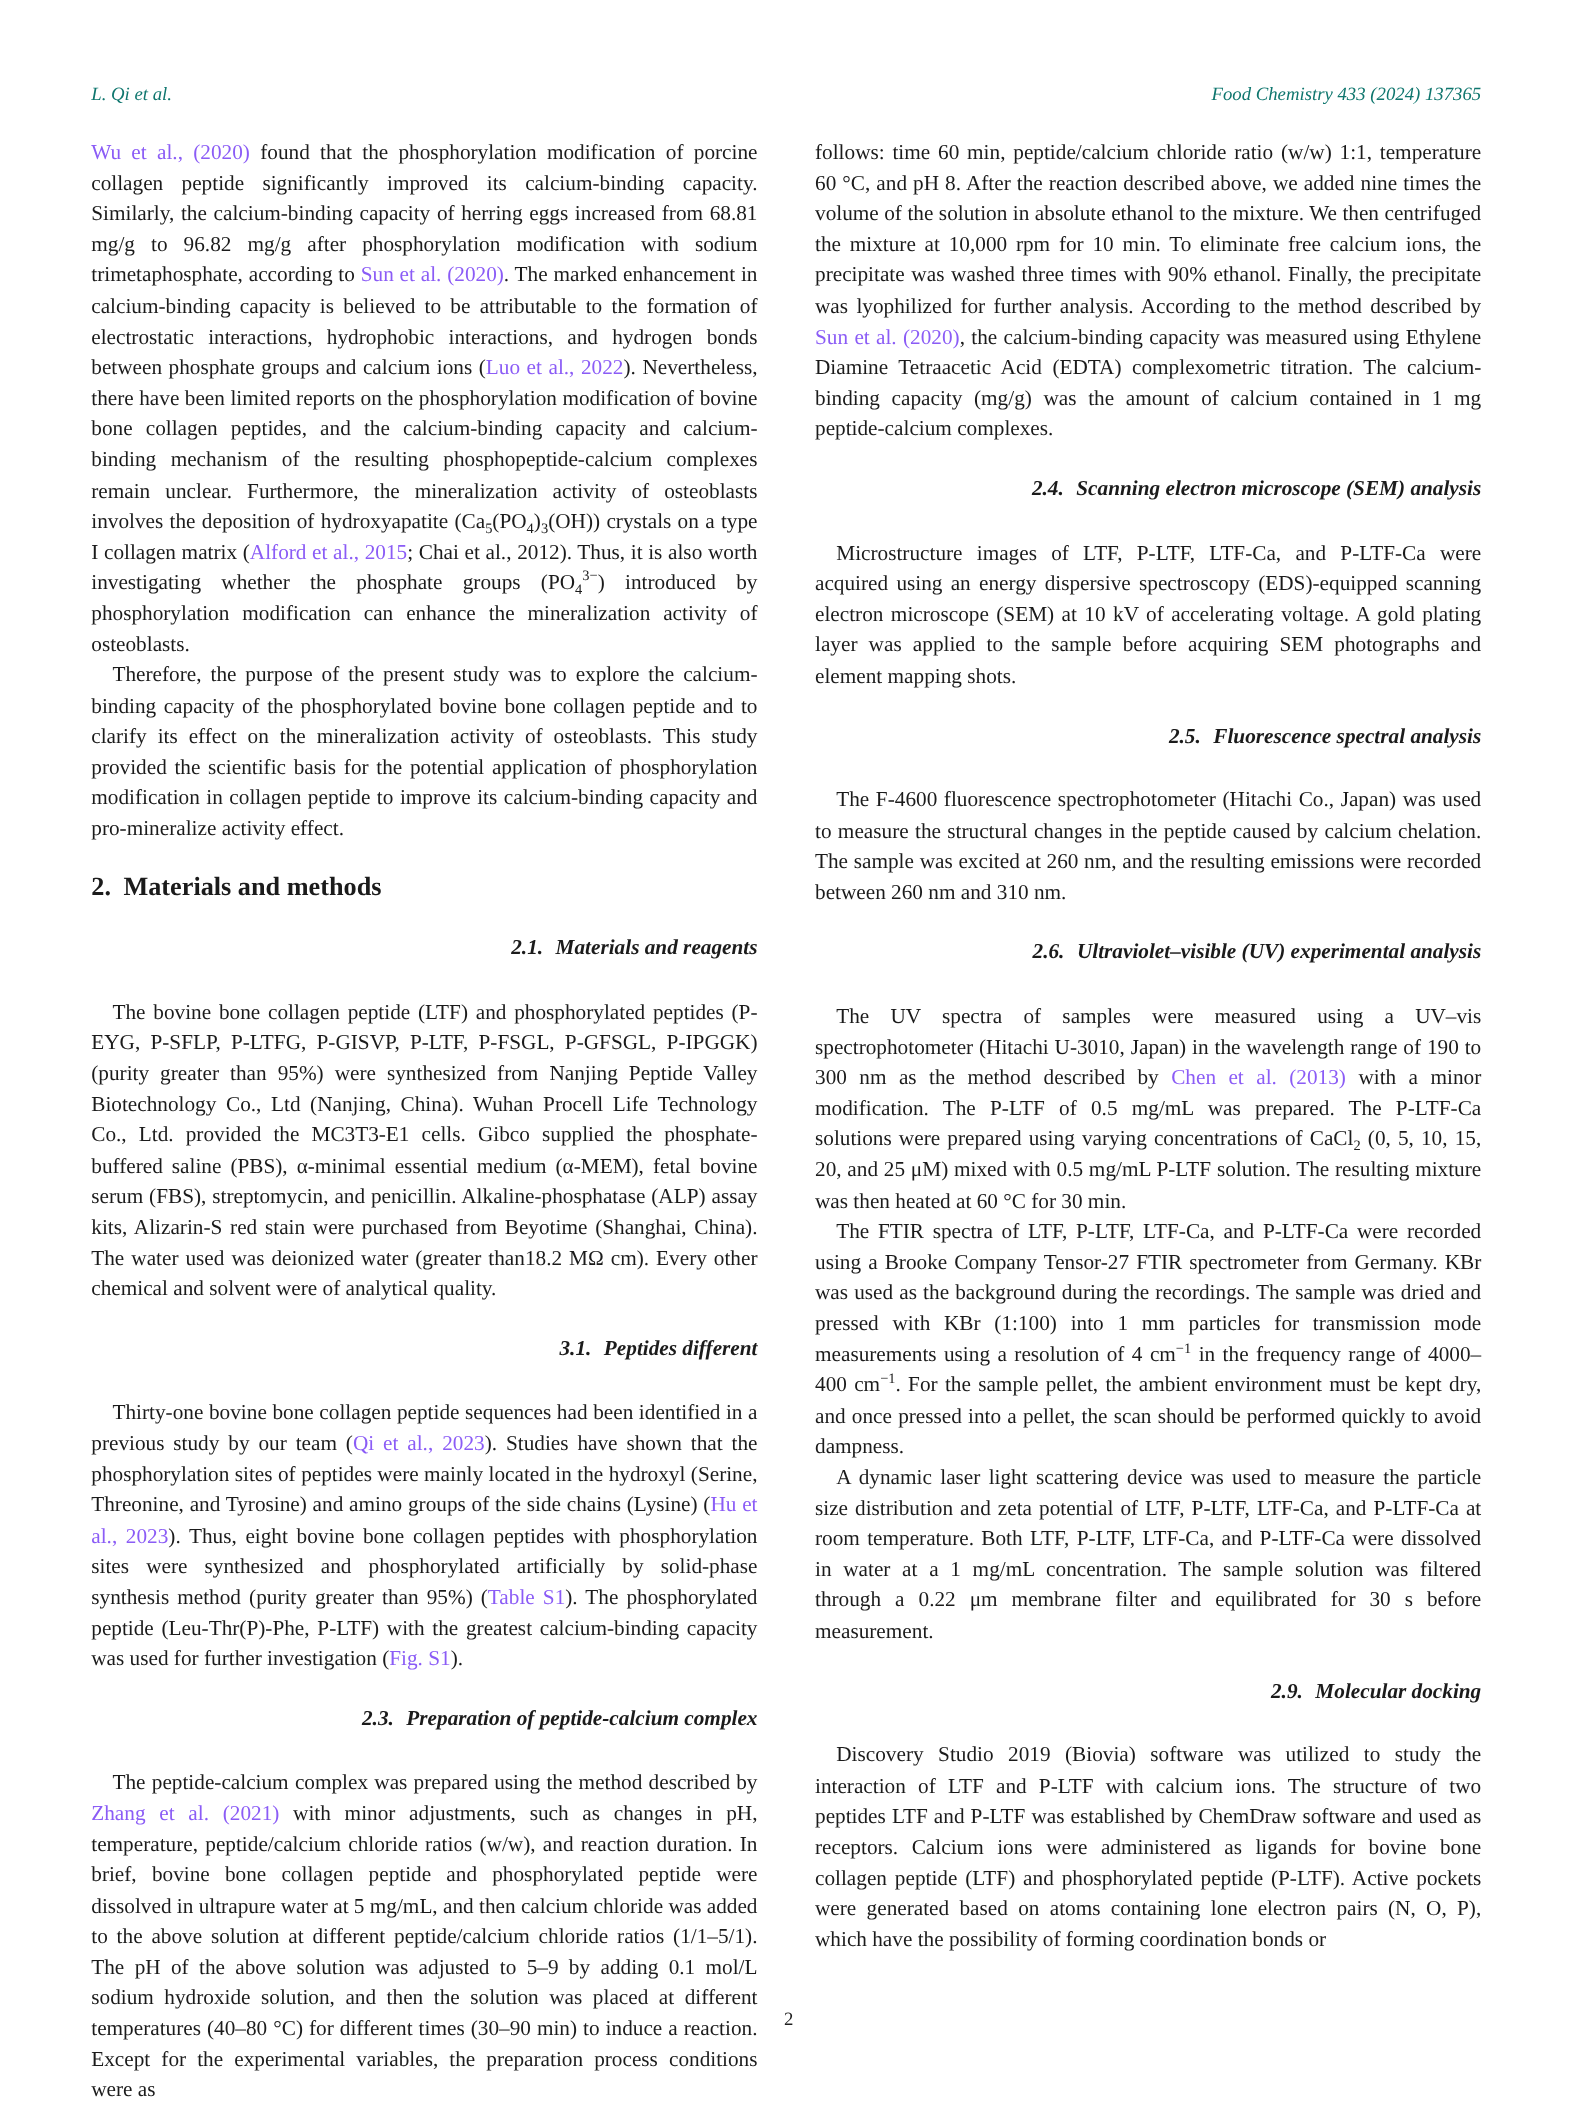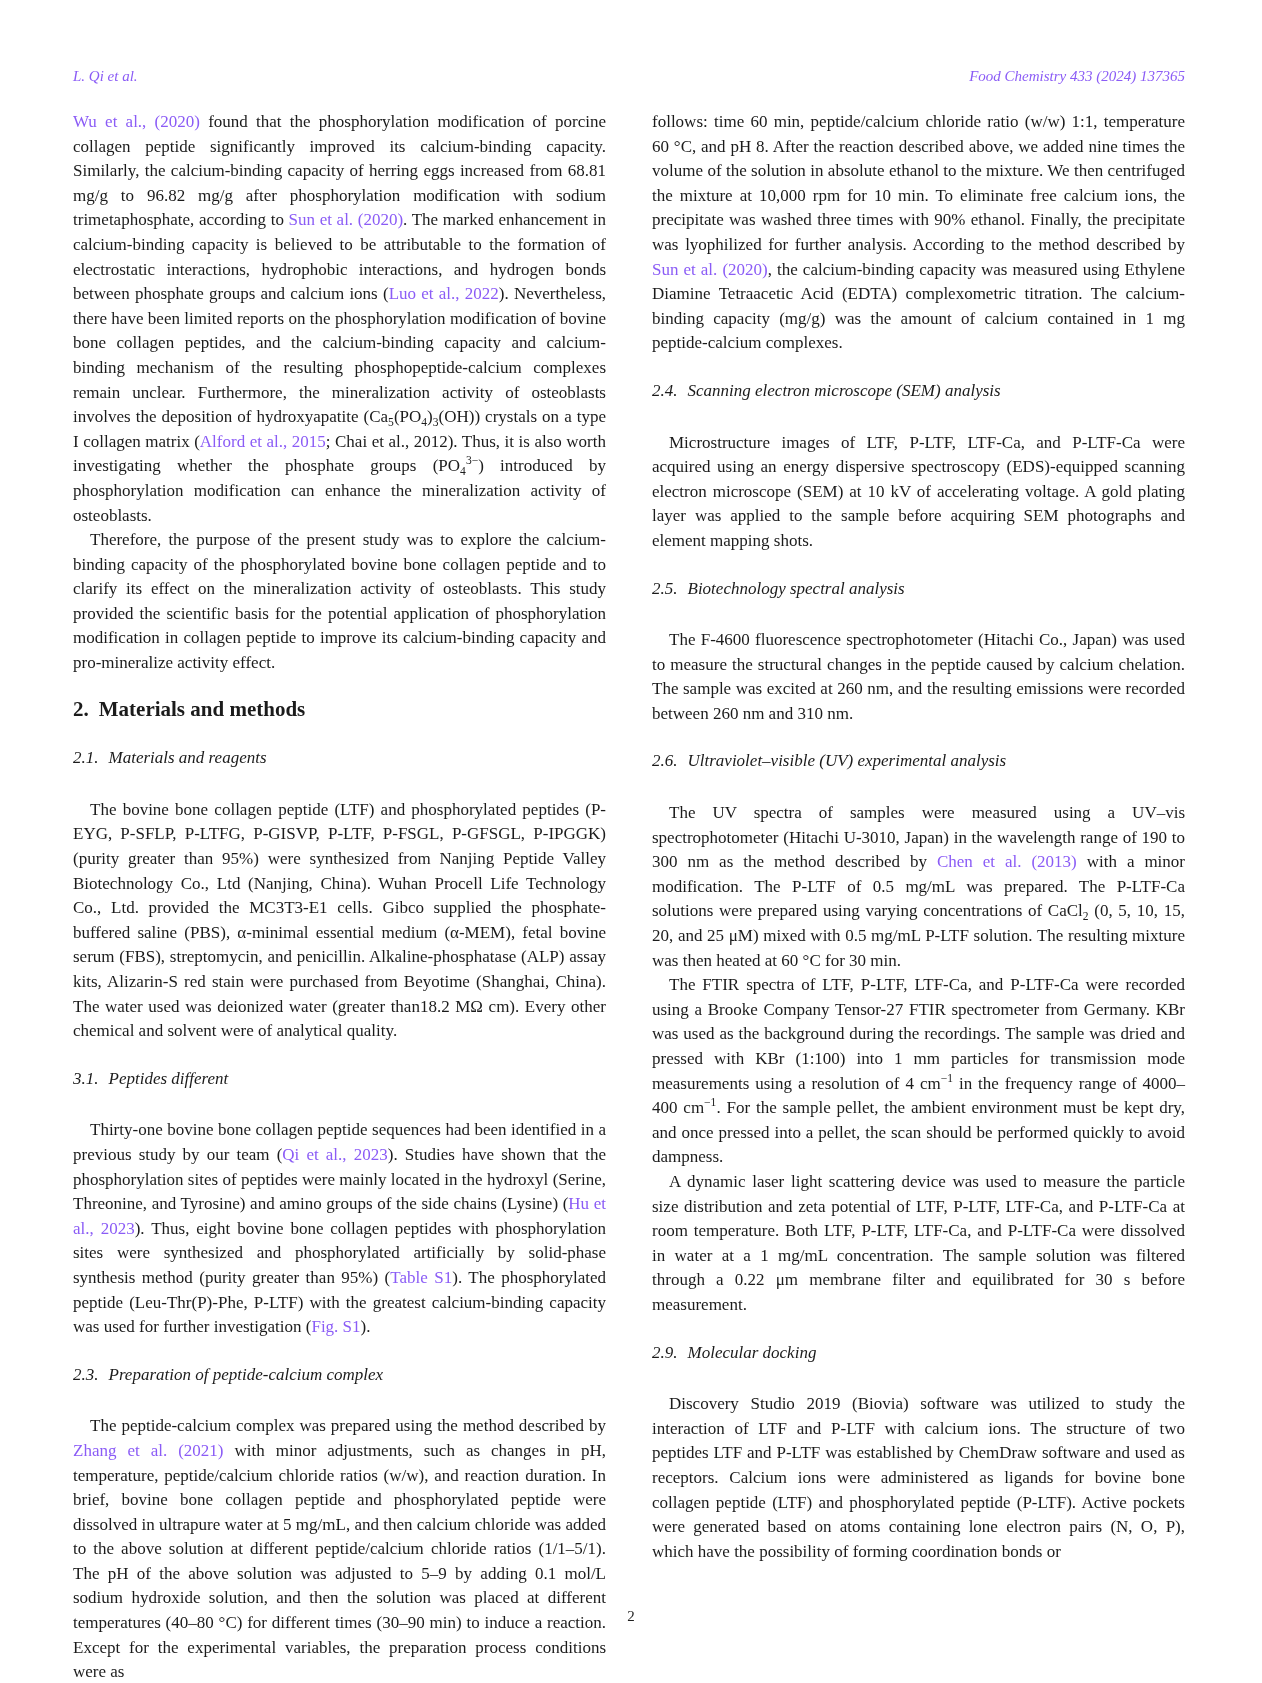--- a/index.html
+++ b/index.html
@@ -21,21 +21,21 @@
     height: 100%;
     padding: 68px 77px 0 73px;
     position: relative;
   }
   .page-header {
     display: flex;
     justify-content: space-between;
     align-items: baseline;
     font-style: italic;
     font-size: 15px;
-    color: #8b5cf6;
+    color: #0f766e;
     margin-bottom: 25px;
   }
   .columns {
     display: flex;
     gap: 46px;
   }
   .col {
     width: 533px;
     font-size: 17px;
     line-height: 24.6px;
@@ -50,24 +50,24 @@
     text-indent: 17px;
   }
   .col h2 {
     font-size: 21px;
     font-weight: bold;
     margin: 21px 0 25px 0;
     text-align: left;
   }
   .col h3 {
     font-size: 17px;
-    font-weight: normal;
+    font-weight: bold;
     font-style: italic;
     margin: 23px 0 27px 0;
-    text-align: left;
+    text-align: right;
   }
   .h-num {
     margin-right: 10px;
   }
   .ref-link {
     color: #8b5cf6;
     cursor: pointer;
   }
   sub, sup {
     font-size: 68%;
@@ -102,21 +102,21 @@
         <p class="indent"><span>The bovine bone collagen peptide (LTF) and phosphorylated peptides (P-EYG, P-SFLP, P-LTFG, P-GISVP, P-LTF, P-FSGL, P-GFSGL, P-IPGGK) (purity greater than 95%) were synthesized from Nanjing Peptide Valley Biotechnology Co., Ltd (Nanjing, China). Wuhan Procell Life Technology Co., Ltd. provided the MC3T3-E1 cells. Gibco supplied the phosphate-buffered saline (PBS), α-minimal essential medium (α-MEM), fetal bovine serum (FBS), streptomycin, and penicillin. Alkaline-phosphatase (ALP) assay kits, Alizarin-S red stain were purchased from Beyotime (Shanghai, China). The water used was deionized water (greater than18.2 MΩ cm). Every other chemical and solvent were of analytical quality.</span></p>
         <h3><span class="h-num">3.1.</span><span>Peptides different</span></h3>
         <p class="indent"><span>Thirty-one bovine bone collagen peptide sequences had been identified in a previous study by our team (</span><span class="ref-link">Qi et al., 2023</span><span>). Studies have shown that the phosphorylation sites of peptides were mainly located in the hydroxyl (Serine, Threonine, and Tyrosine) and amino groups of the side chains (Lysine) (</span><span class="ref-link">Hu et al., 2023</span><span>). Thus, eight bovine bone collagen peptides with phosphorylation sites were synthesized and phosphorylated artificially by solid-phase synthesis method (purity greater than 95%) (</span><span class="ref-link">Table S1</span><span>). The phosphorylated peptide (Leu-Thr(P)-Phe, P-LTF) with the greatest calcium-binding capacity was used for further investigation (</span><span class="ref-link">Fig. S1</span><span>).</span></p>
         <h3><span class="h-num">2.3.</span><span>Preparation of peptide-calcium complex</span></h3>
         <p class="indent"><span>The peptide-calcium complex was prepared using the method described by </span><span class="ref-link">Zhang et al. (2021)</span><span> with minor adjustments, such as changes in pH, temperature, peptide/calcium chloride ratios (w/w), and reaction duration. In brief, bovine bone collagen peptide and phosphorylated peptide were dissolved in ultrapure water at 5 mg/mL, and then calcium chloride was added to the above solution at different peptide/calcium chloride ratios (1/1–5/1). The pH of the above solution was adjusted to 5–9 by adding 0.1 mol/L sodium hydroxide solution, and then the solution was placed at different temperatures (40–80 °C) for different times (30–90 min) to induce a reaction. Except for the experimental variables, the preparation process conditions were as</span></p>
       </section>
     <section class="col" id="col-right">
         <p><span>follows: time 60 min, peptide/calcium chloride ratio (w/w) 1:1, temperature 60 °C, and pH 8. After the reaction described above, we added nine times the volume of the solution in absolute ethanol to the mixture. We then centrifuged the mixture at 10,000 rpm for 10 min. To eliminate free calcium ions, the precipitate was washed three times with 90% ethanol. Finally, the precipitate was lyophilized for further analysis. According to the method described by </span><span class="ref-link">Sun et al. (2020)</span><span>, the calcium-binding capacity was measured using Ethylene Diamine Tetraacetic Acid (EDTA) complexometric titration. The calcium-binding capacity (mg/g) was the amount of calcium contained in 1 mg peptide-calcium complexes.</span></p>
         <h3><span class="h-num">2.4.</span><span>Scanning electron microscope (SEM) analysis</span></h3>
         <p class="indent"><span>Microstructure images of LTF, P-LTF, LTF-Ca, and P-LTF-Ca were acquired using an energy dispersive spectroscopy (EDS)-equipped scanning electron microscope (SEM) at 10 kV of accelerating voltage. A gold plating layer was applied to the sample before acquiring SEM photographs and element mapping shots.</span></p>
-        <h3><span class="h-num">2.5.</span><span>Biotechnology spectral analysis</span></h3>
+        <h3><span class="h-num">2.5.</span><span>Fluorescence spectral analysis</span></h3>
         <p class="indent"><span>The F-4600 fluorescence spectrophotometer (Hitachi Co., Japan) was used to measure the structural changes in the peptide caused by calcium chelation. The sample was excited at 260 nm, and the resulting emissions were recorded between 260 nm and 310 nm.</span></p>
         <h3><span class="h-num">2.6.</span><span>Ultraviolet–visible (UV) experimental analysis</span></h3>
         <p class="indent"><span>The UV spectra of samples were measured using a UV–vis spectrophotometer (Hitachi U-3010, Japan) in the wavelength range of 190 to 300 nm as the method described by </span><span class="ref-link">Chen et al. (2013)</span><span> with a minor modification. The P-LTF of 0.5 mg/mL was prepared. The P-LTF-Ca solutions were prepared using varying concentrations of CaCl</span><sub>2</sub><span> (0, 5, 10, 15, 20, and 25 μM) mixed with 0.5 mg/mL P-LTF solution. The resulting mixture was then heated at 60 °C for 30 min.</span></p>
         <p class="indent"><span>The FTIR spectra of LTF, P-LTF, LTF-Ca, and P-LTF-Ca were recorded using a Brooke Company Tensor-27 FTIR spectrometer from Germany. KBr was used as the background during the recordings. The sample was dried and pressed with KBr (1:100) into 1 mm particles for transmission mode measurements using a resolution of 4 cm</span><sup>−1</sup><span> in the frequency range of 4000–400 cm</span><sup>−1</sup><span>. For the sample pellet, the ambient environment must be kept dry, and once pressed into a pellet, the scan should be performed quickly to avoid dampness.</span></p>
         <p class="indent"><span>A dynamic laser light scattering device was used to measure the particle size distribution and zeta potential of LTF, P-LTF, LTF-Ca, and P-LTF-Ca at room temperature. Both LTF, P-LTF, LTF-Ca, and P-LTF-Ca were dissolved in water at a 1 mg/mL concentration. The sample solution was filtered through a 0.22 μm membrane filter and equilibrated for 30 s before measurement.</span></p>
         <h3><span class="h-num">2.9.</span><span>Molecular docking</span></h3>
         <p class="indent"><span>Discovery Studio 2019 (Biovia) software was utilized to study the interaction of LTF and P-LTF with calcium ions. The structure of two peptides LTF and P-LTF was established by ChemDraw software and used as receptors. Calcium ions were administered as ligands for bovine bone collagen peptide (LTF) and phosphorylated peptide (P-LTF). Active pockets were generated based on atoms containing lone electron pairs (N, O, P), which have the possibility of forming coordination bonds or</span></p>
       </section>
   </main>
 

